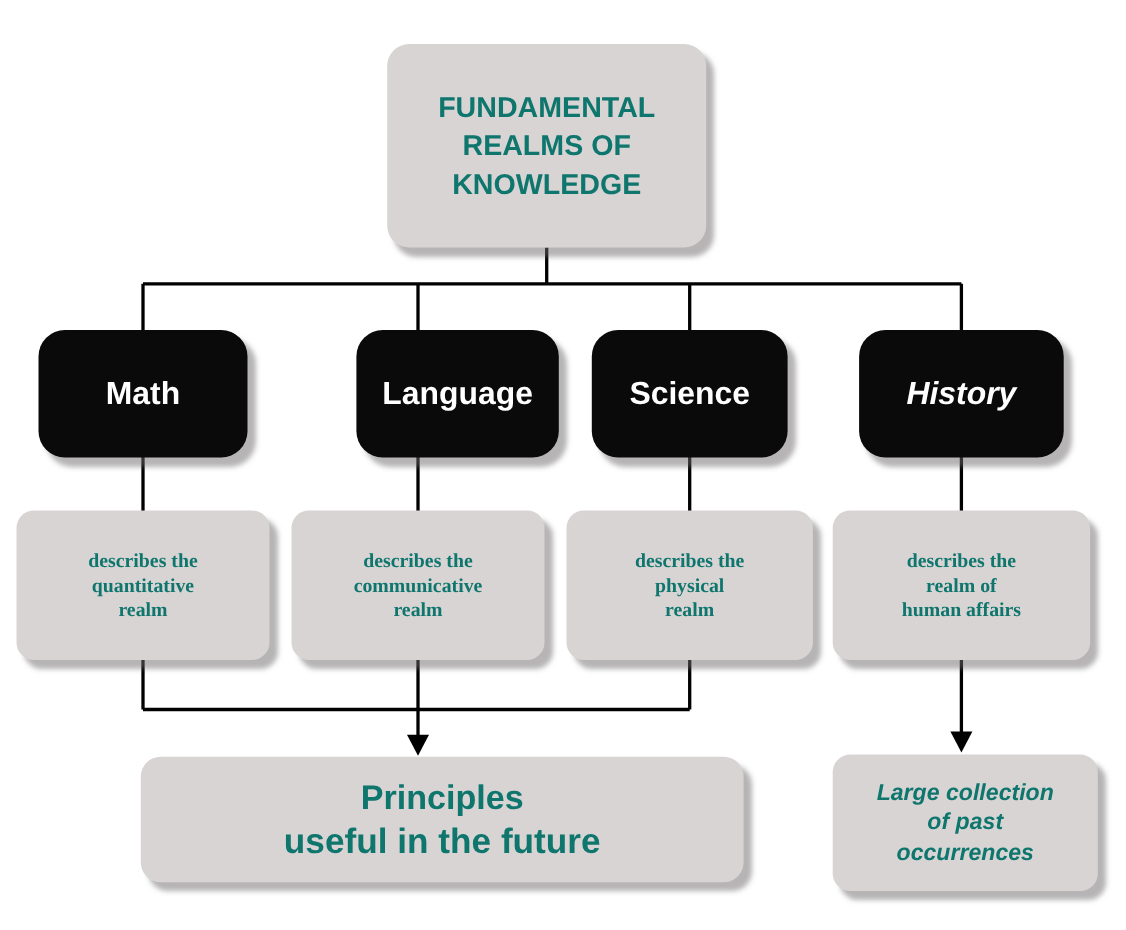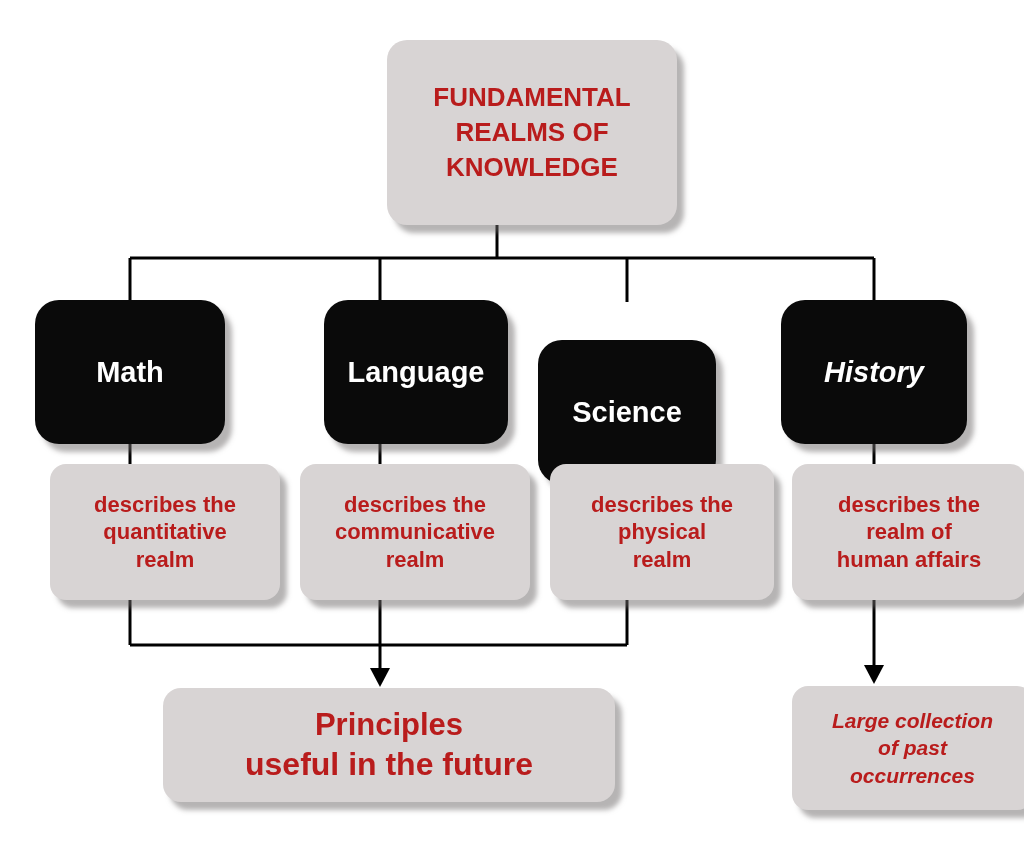--- a/index.html
+++ b/index.html
@@ -26,53 +26,53 @@
     position: absolute;
     display: flex;
     align-items: center;
     justify-content: center;
     text-align: center;
     border-radius: 20px;
     box-shadow: 7px 8px 5px rgba(110, 105, 105, 0.5);
   }
   .gray-box {
     background: #d8d4d4;
-    color: #b91c1c;
-    margin-left: 35px;
+    color: #0f766e;
   }
   .black-box {
     background: #0a0a0a;
     color: #ffffff;
   }
   .title-box {
     left: 352px; top: 40px; width: 290px; height: 185px;
     font-size: 26px; font-weight: bold; line-height: 1.35;
     white-space: pre-line;
   }
   .realm-box {
-    top: 300px; height: 144px;
+    top: 300px; height: 116px;
     font-size: 29px; font-weight: bold;
     border-radius: 24px;
   }
   .realm-math     { left: 35px;  width: 190px; }
   .realm-language { left: 288px; width: 184px; margin-left: 36px; }
-  .realm-science  { left: 538px; width: 178px; margin-top: 40px; }
+  .realm-science  { left: 538px; width: 178px; }
   .realm-history  { left: 781px; width: 186px; font-style: italic; }
   .desc-box {
     top: 464px; height: 136px;
-    font-size: 22px; font-weight: bold; line-height: 1.25;
+    font-size: 18px; font-weight: bold; line-height: 1.25;
     white-space: pre-line;
     border-radius: 16px;
+    font-family: Liberation Serif, serif;
   }
   .desc-math     { left: 15px;  width: 230px; }
   .desc-language { left: 265px; width: 230px; }
   .desc-science  { left: 515px; width: 224px; }
   .desc-history  { left: 757px; width: 234px; }
   .principles-box {
-    left: 128px; top: 688px; width: 452px; height: 114px;
+    left: 128px; top: 688px; width: 548px; height: 114px;
     flex-direction: column;
     border-radius: 18px;
   }
   .principles-title {
     font-size: 31px; font-weight: bold; line-height: 1.25;
   }
   .principles-subtitle {
     font-size: 32px; font-weight: bold; line-height: 1.2;
   }
   .collection-box {

